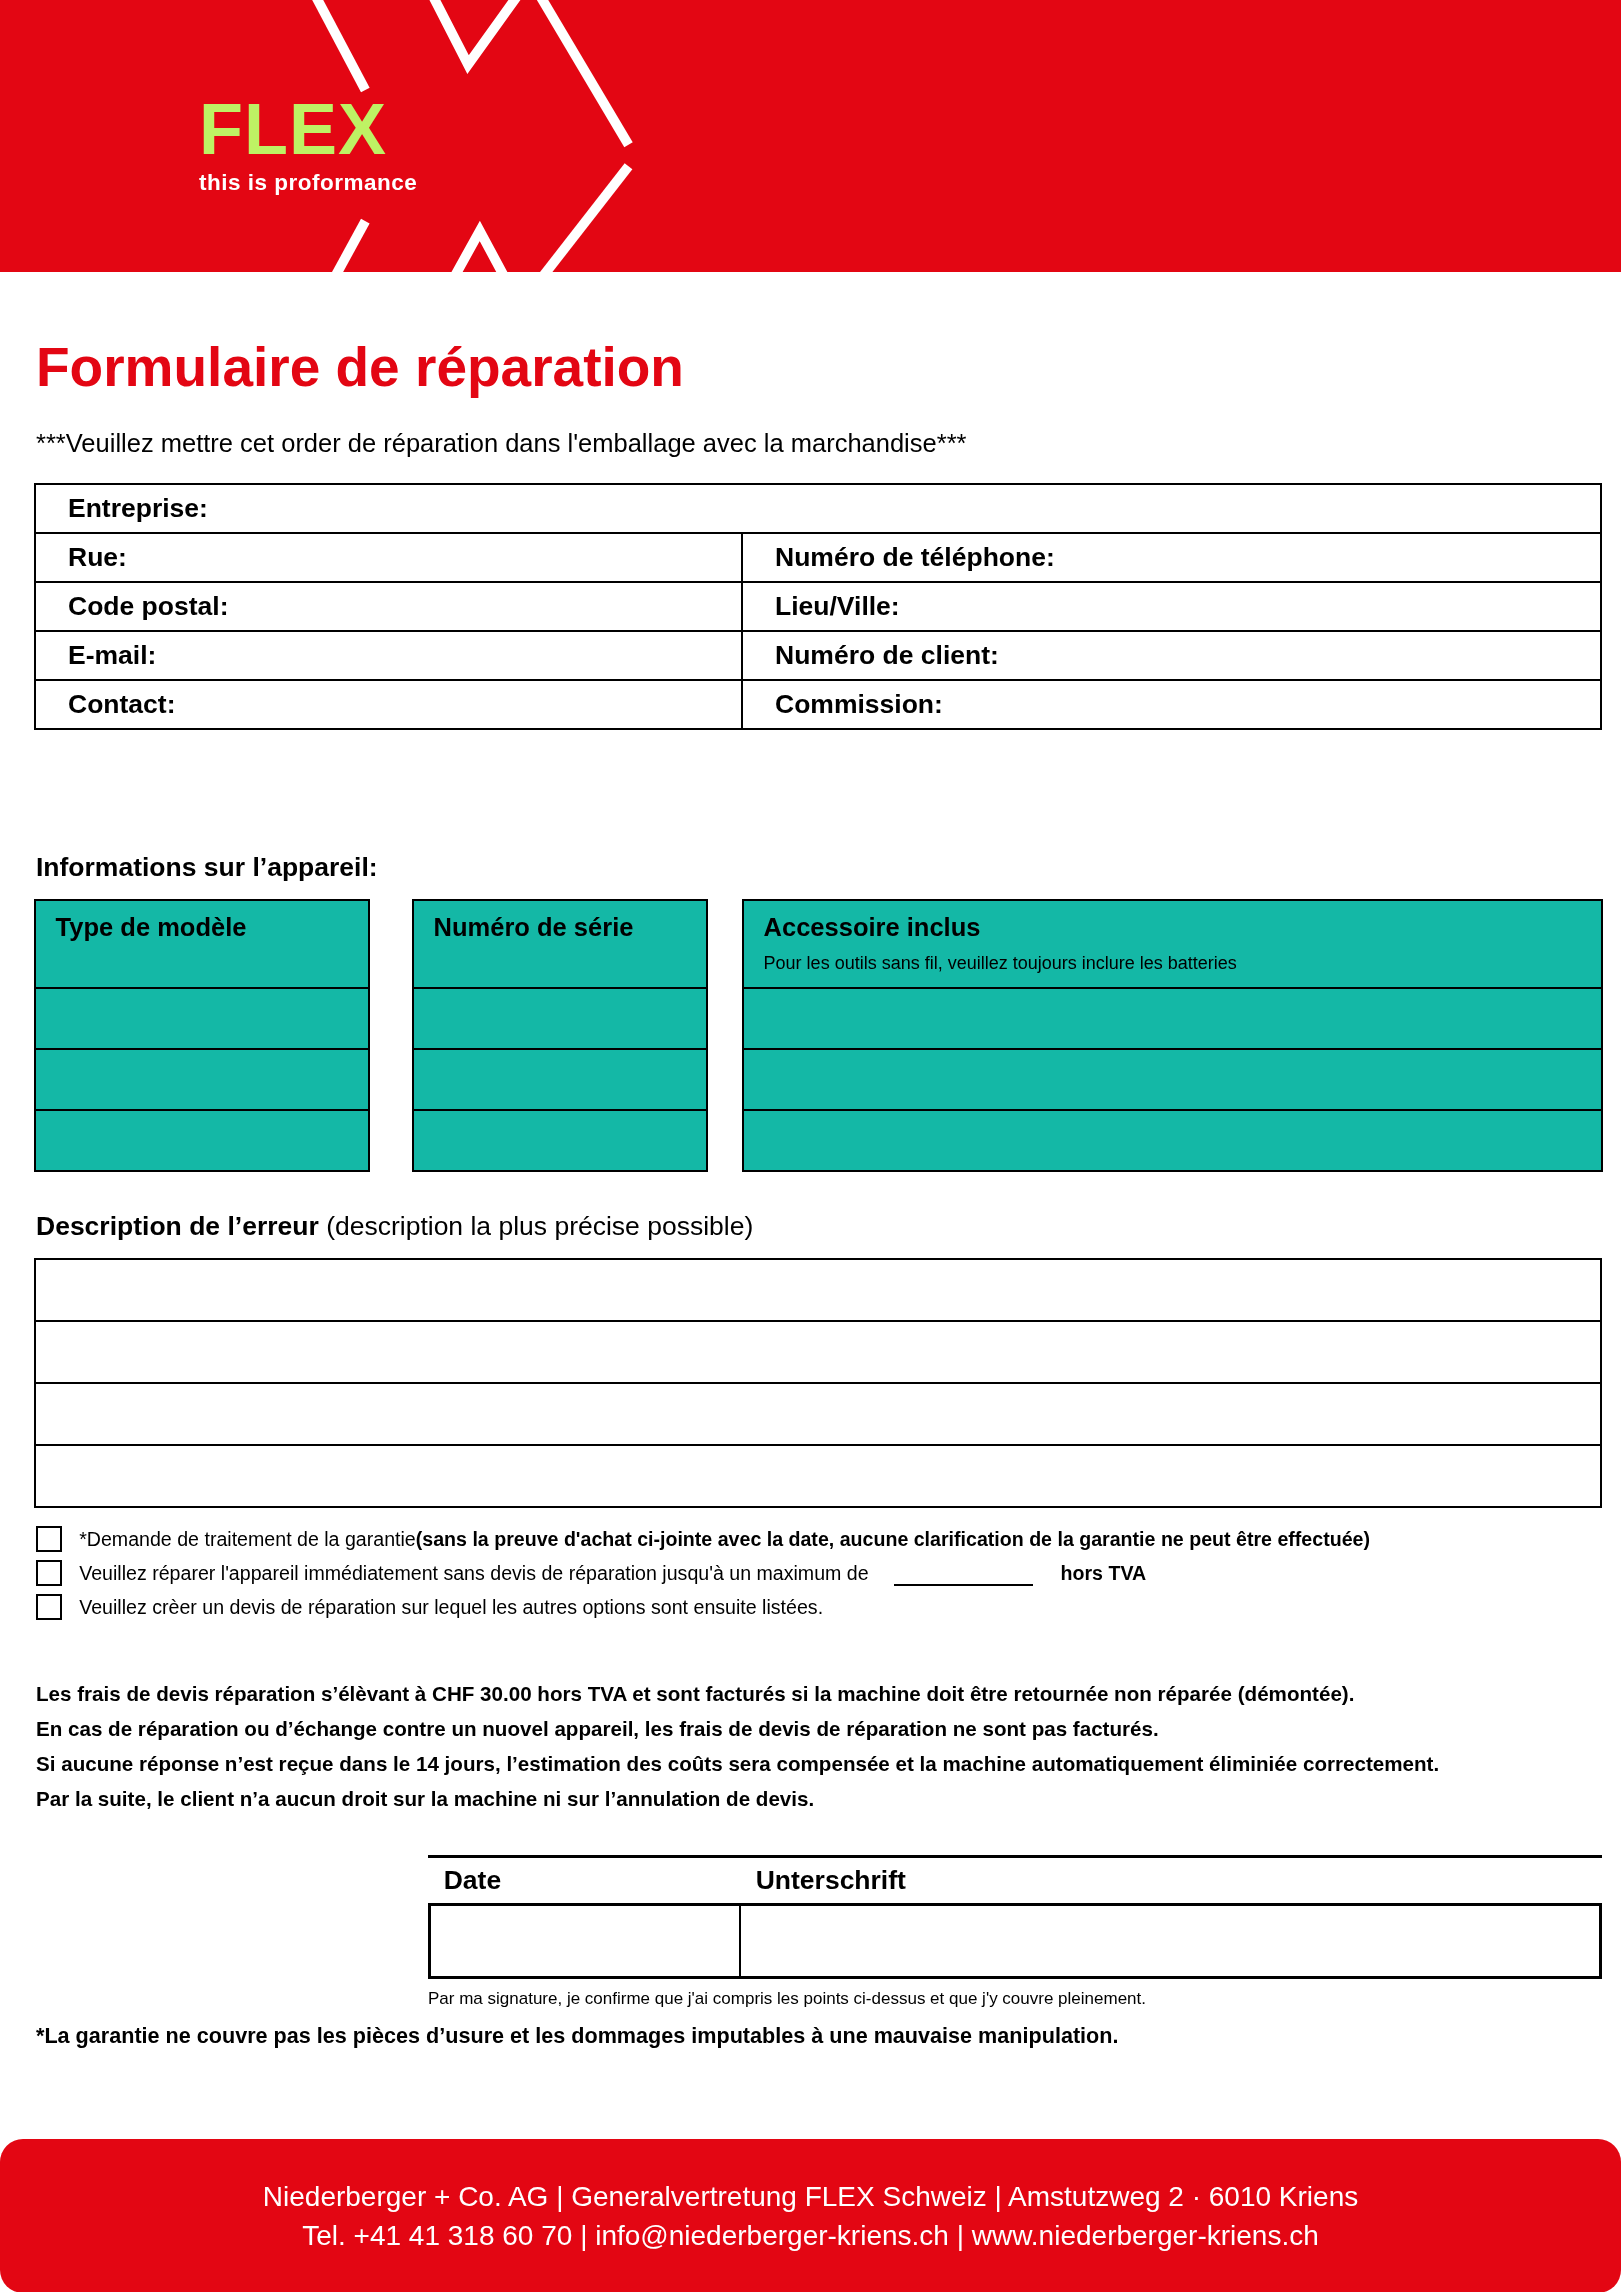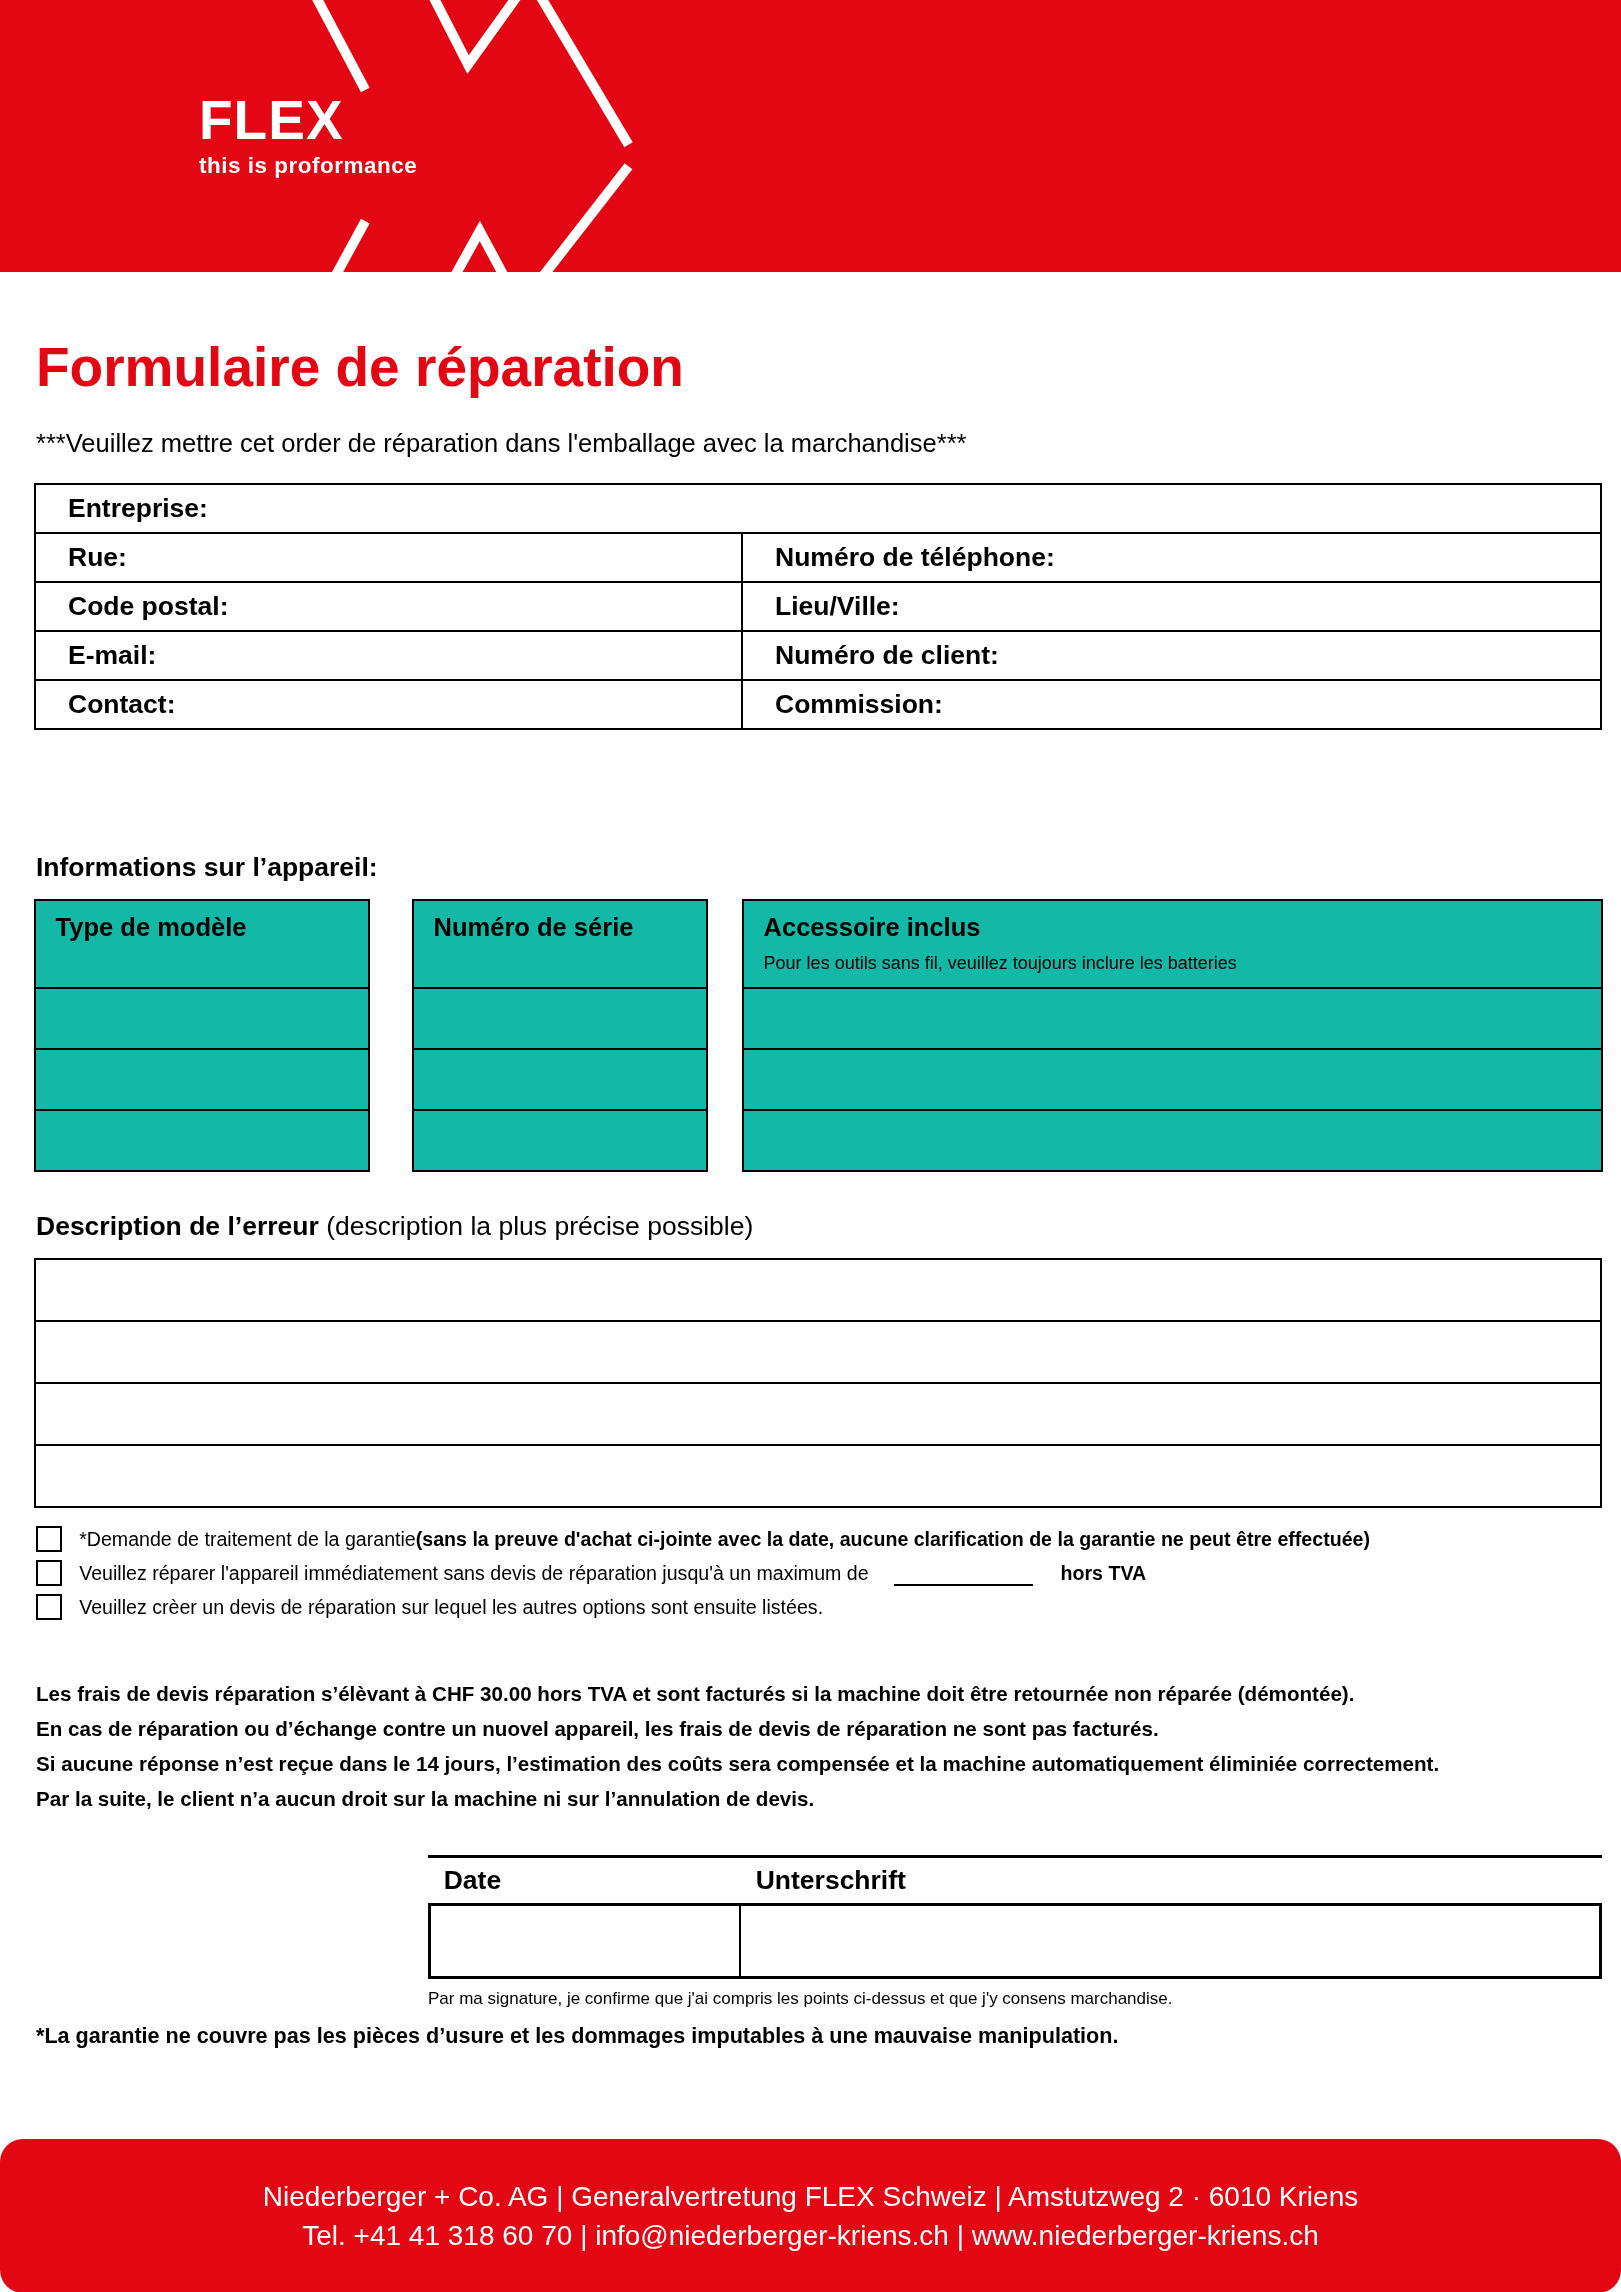--- a/index.html
+++ b/index.html
@@ -3,21 +3,21 @@
 <meta charset="utf-8">
 <style>
   html,body{margin:0;padding:0;background:#fff;}
   .page{position:relative;width:1621px;height:2293px;background:#fff;overflow:hidden;
         font-family:"Liberation Sans",sans-serif;color:#000;}
 
   
   .header{position:absolute;left:0;top:0;width:1621px;height:272px;background:#e30613;}
   .xsvg{position:absolute;left:0;top:0;width:1621px;height:272px;}
   .logo{position:absolute;left:199px;top:93px;line-height:1;}
-  .logo-flex{font-size:55px;font-weight:bold;color:#ffffff;letter-spacing:1px;}
+  .logo-flex{font-size:72px;font-weight:bold;color:#bef264;letter-spacing:1px;}
   .logo-tag{margin-top:6.9px;font-size:22.5px;font-weight:bold;color:#fff;letter-spacing:0.5px;}
 
   
   .title{position:absolute;left:36px;top:335px;font-size:55px;font-weight:bold;color:#e30613;}
   .instruction{position:absolute;left:36px;top:429px;font-size:25.5px;}
 
   
   .contact-table{position:absolute;left:34px;top:483px;width:1568px;border:2.9px solid #000;box-sizing:border-box;}
   .c-row{display:grid;grid-template-columns:705px 1fr;height:47px;border-top:2.9px solid #000;}
   .c-row.first{border-top:none;grid-template-columns:1fr;}
@@ -197,21 +197,21 @@
   <div class="sig">
     <div class="sig-rule"></div>
     <div class="sig-labels">
       <div class="lab">Date</div>
       <div class="lab">Unterschrift</div>
     </div>
     <div class="sig-box">
       <div class="sig-cell-date"></div>
       <div></div>
     </div>
-    <div class="sig-caption">Par ma signature, je confirme que j'ai compris les points ci-dessus et que j'y consens marchandise.</div>
+    <div class="sig-caption">Par ma signature, je confirme que j'ai compris les points ci-dessus et que j'y couvre pleinement.</div>
   </div>
 
   <div class="warranty">*La garantie ne couvre pas les pièces d’usure et les dommages imputables à une mauvaise manipulation.</div>
 
   <div class="footer">
     <div>Niederberger + Co. AG | Generalvertretung FLEX Schweiz | Amstutzweg 2 · 6010 Kriens</div>
     <div>Tel. +41 41 318 60 70 | info@niederberger-kriens.ch | www.niederberger-kriens.ch</div>
   </div>
 
 </div>

